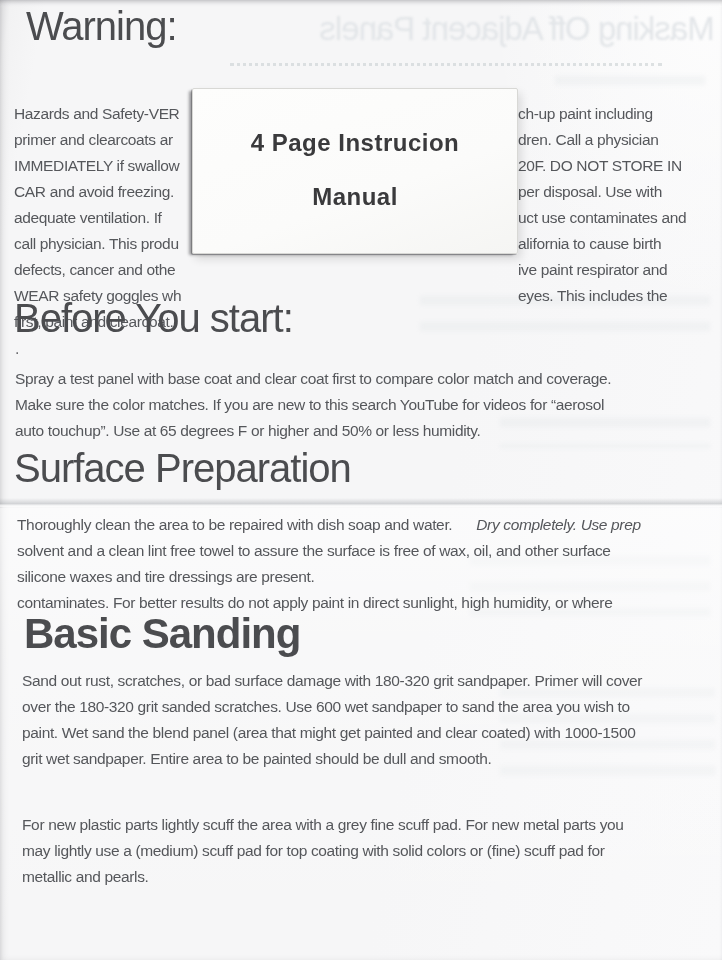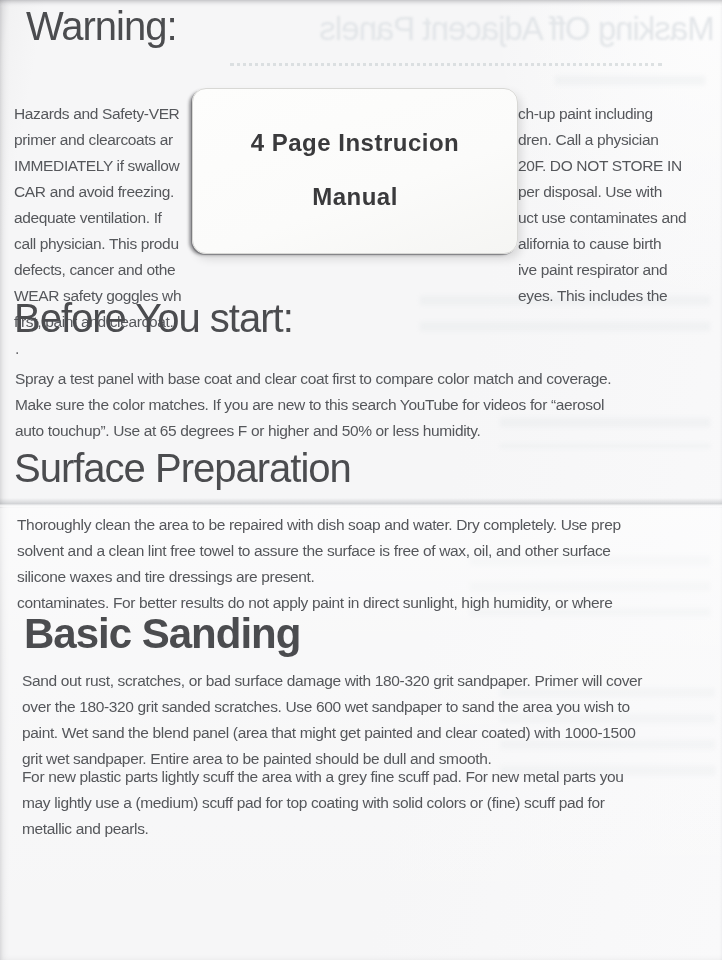--- a/index.html
+++ b/index.html
@@ -13,34 +13,34 @@
   }
   .h{
     position:absolute;margin:0;font-weight:400;font-size:40px;letter-spacing:-1px;
     color:#4b4c4f;white-space:nowrap;
   }
   .bodyline{white-space:nowrap;font-size:15.5px;letter-spacing:-0.35px;color:#55575b;line-height:26px;height:26px;}
   .block{position:absolute;}
   .wrow{position:relative;height:26px;}
   .wl{display:inline-block;}
   .wr-r{position:absolute;left:504px;top:0;}
-  .it{}
+  .it{font-style:italic;margin-left:20px;}
   .ghost-heading{
     position:absolute;top:10px;left:320px;width:395px;height:42px;
     font-size:33px;color:#e2e5e8;text-align:center;white-space:nowrap;
     transform:scaleX(-1);filter:blur(1.2px);letter-spacing:-1px;
   }
   .perforation{
     position:absolute;top:63px;left:230px;width:432px;height:0;
     border-top:3px dotted rgba(205,210,213,.85);opacity:.75;
   }
   .sticker{
     position:absolute;left:192px;top:88px;width:324px;height:164px;
     background:linear-gradient(160deg,#fdfdfc 0%,#fbfbfa 60%,#f5f5f3 100%);
-    border:1px solid #d8d8d5;border-radius:14px;
+    border:1px solid #d8d8d5;border-radius:2px;
     box-shadow:-4px 2px 3px -1px rgba(50,50,55,.45), -1px 1px 0 rgba(90,90,95,.4), 3px 5px 10px rgba(0,0,0,.12);
     text-align:center;color:#3a3a3c;z-index:5;
   }
   .sticker .t1{margin-top:40px;font-size:24px;font-weight:bold;letter-spacing:.5px;}
   .sticker .t2{margin-top:26px;font-size:24px;font-weight:bold;letter-spacing:.5px;}
   .dotmark{position:absolute;left:15px;top:340px;font-size:16px;color:#6a6a6e;}
   .sheet-edge{
     position:absolute;left:0;top:498px;width:722px;height:10px;
     background:linear-gradient(to bottom, rgba(130,135,140,0) 0%, rgba(130,135,140,.20) 38%,
       rgba(130,135,140,.30) 55%, rgba(255,255,255,.75) 80%, rgba(255,255,255,0) 100%);
@@ -111,19 +111,19 @@
 
   <h1 class="h" style="left:24px;top:610px;font-size:42px;font-weight:bold;">Basic Sanding</h1>
 
   <div class="block" style="left:22px;top:668px;">
     <div class="bodyline">Sand out rust, scratches, or bad surface damage with 180-320 grit sandpaper. Primer will cover</div>
     <div class="bodyline">over the 180-320 grit sanded scratches. Use 600 wet sandpaper to sand the area you wish to</div>
     <div class="bodyline">paint. Wet sand the blend panel (area that might get painted and clear coated) with 1000-1500</div>
     <div class="bodyline">grit wet sandpaper. Entire area to be painted should be dull and smooth.</div>
   </div>
 
-  <div class="block" style="left:22px;top:764px;">
+  <div class="block" style="left:22px;top:812px;">
     <div class="bodyline">For new plastic parts lightly scuff the area with a grey fine scuff pad. For new metal parts you</div>
     <div class="bodyline">may lightly use a (medium) scuff pad for top coating with solid colors or (fine) scuff pad for</div>
     <div class="bodyline">metallic and pearls.</div>
   </div>
 
 </div>
 
 </body></html>

